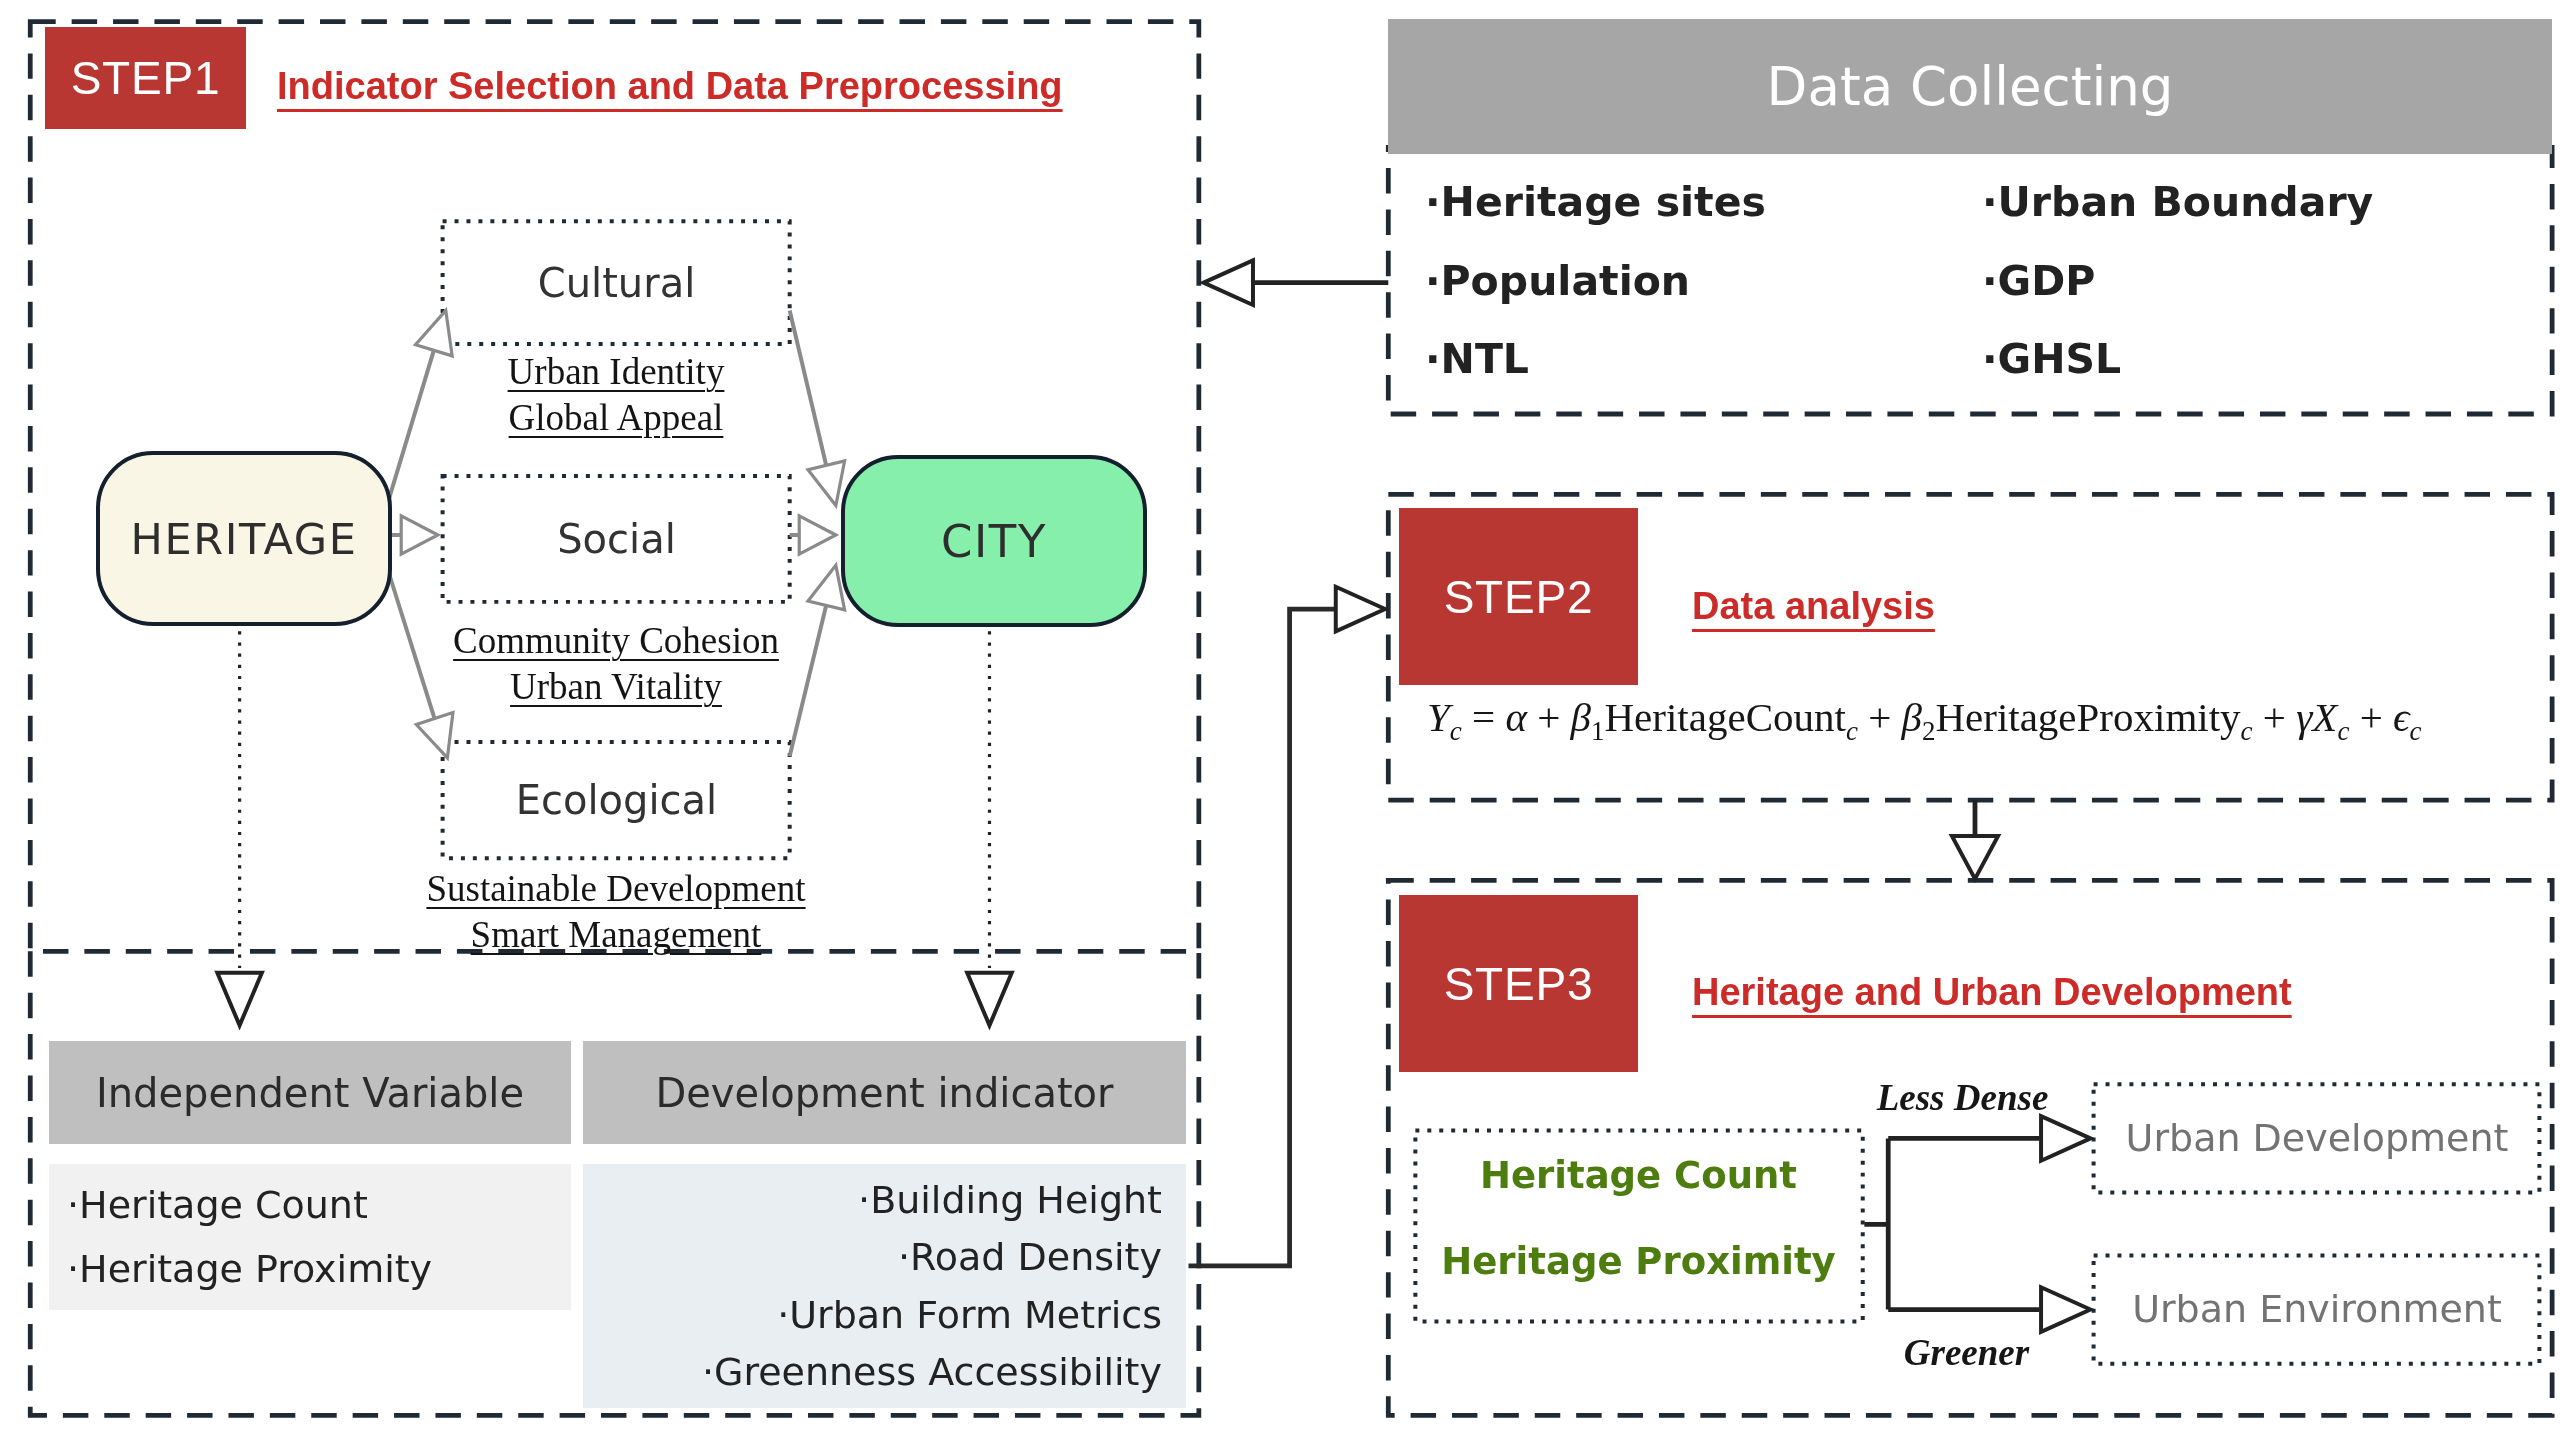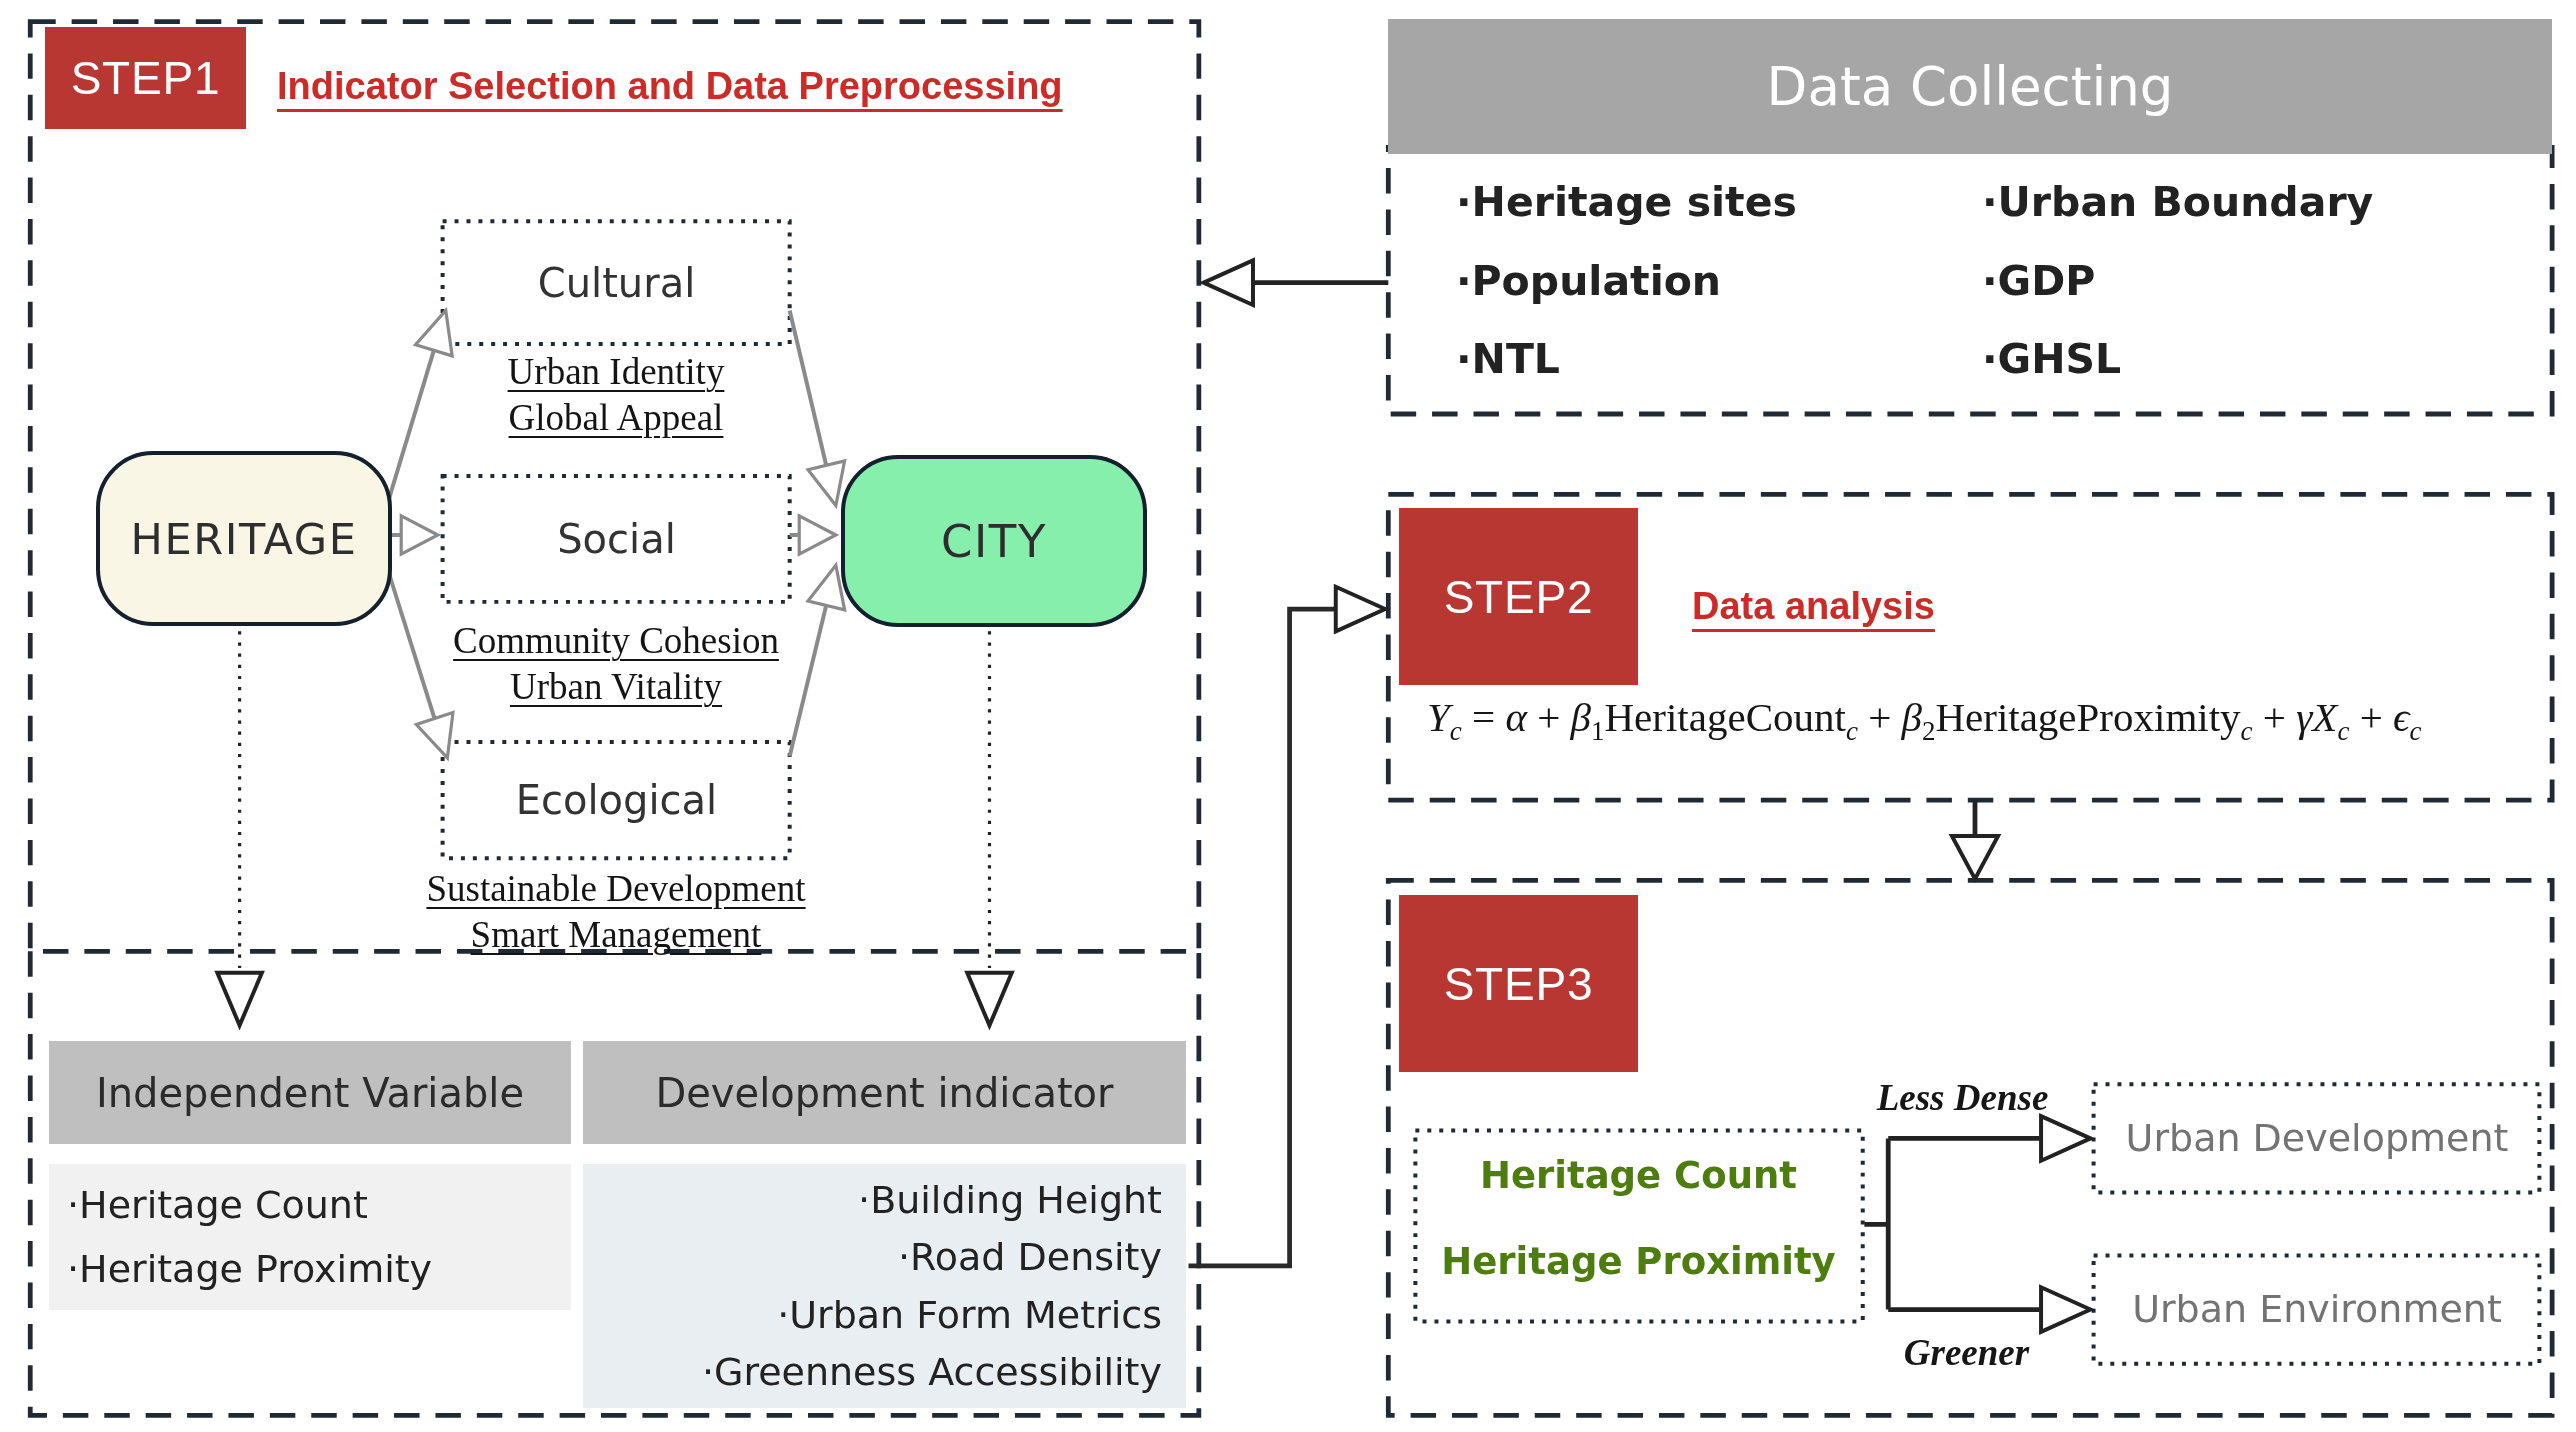--- a/index.html
+++ b/index.html
@@ -168,21 +168,21 @@
 
   <div class="abs dim-label" style="left:443px;top:742px;width:347px;height:116px;">Ecological</div>
   <div class="abs serif-sub" style="left:334px;top:866px;width:564px;">
     <div>Sustainable Development</div><br>
     <div>Smart Management</div>
   </div>
 
   <div class="abs gray-header" style="left:1388px;top:12px;width:1164px;height:135px;margin-top:7px;">
     <span>Data Collecting</span>
   </div>
-  <div class="abs bullet-col" style="left:1425px;top:147px;width:549px;height:267px;margin-left:31px;">
+  <div class="abs bullet-col" style="left:1425px;top:147px;width:549px;height:267px;">
     <span>·Heritage sites</span>
     <span>·Population</span>
     <span>·NTL</span>
   </div>
   <div class="abs bullet-col" style="left:1982px;top:147px;width:549px;height:267px;">
     <span>·Urban Boundary</span>
     <span>·GDP</span>
     <span>·GHSL</span>
   </div>
 
@@ -206,20 +206,21 @@
 
   <div class="abs badge" style="left:1399px;top:508px;width:239px;height:177px;">
     <span>STEP2</span>
   </div>
   <div class="abs red-title" style="left:1692px;top:585px;">Data analysis</div>
   <div class="abs formula" style="left:1427px;top:693px;width:1114px;"><i>Y</i><sub><i>c</i></sub> = <i>α</i> + <i>β</i><sub>1</sub>HeritageCount<sub><i>c</i></sub> + <i>β</i><sub>2</sub>HeritageProximity<sub><i>c</i></sub> + <i>γX</i><sub><i>c</i></sub> + <i>ϵ</i><sub><i>c</i></sub></div>
 
   <div class="abs badge" style="left:1399px;top:895px;width:239px;height:177px;">
     <span>STEP3</span>
   </div>
+  <div class="abs red-title" style="left:1692px;top:971px;">Heritage and Urban Development</div>
 
   <div class="abs" style="left:1415px;top:1130px;width:447px;height:191px;">
     <div class="src-line" style="top:24px;">Heritage Count</div>
     <div class="src-line" style="top:110px;">Heritage Proximity</div>
   </div>
 
   <div class="abs branch-label" style="left:1863px;top:1076px;width:199px;">Less Dense</div>
   <div class="abs branch-label" style="left:1879px;top:1331px;width:175px;">Greener</div>
 
   <div class="abs target-label" style="left:2094px;top:1084px;width:446px;height:108px;">Urban Development</div>

